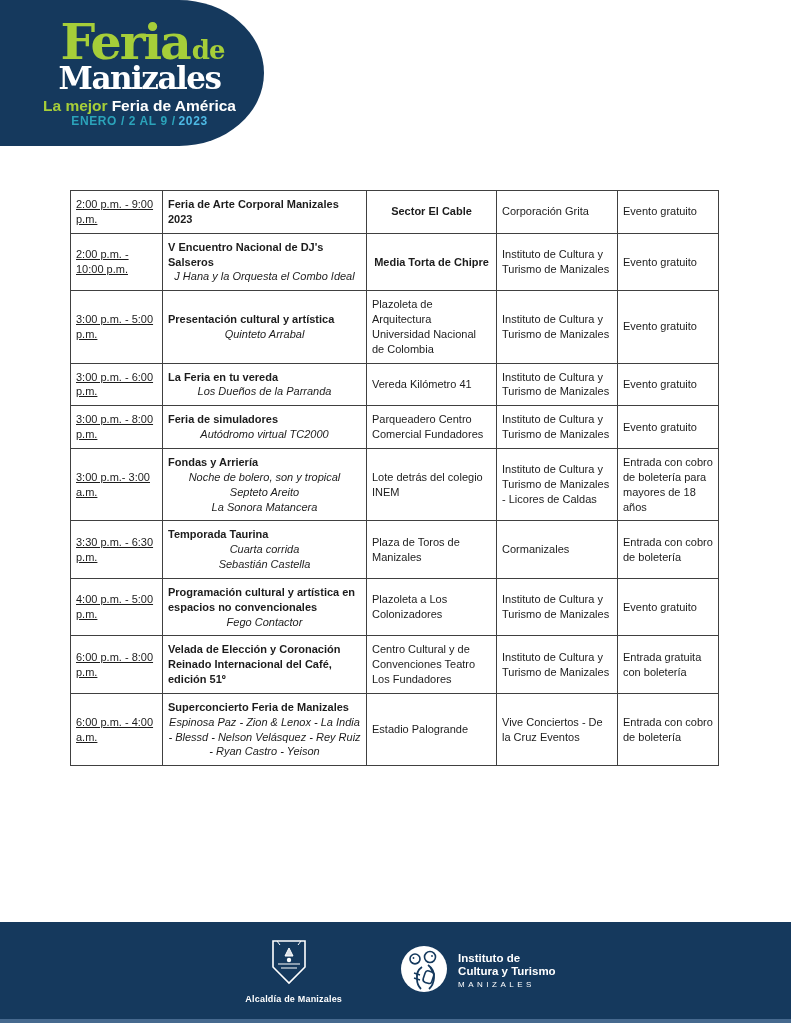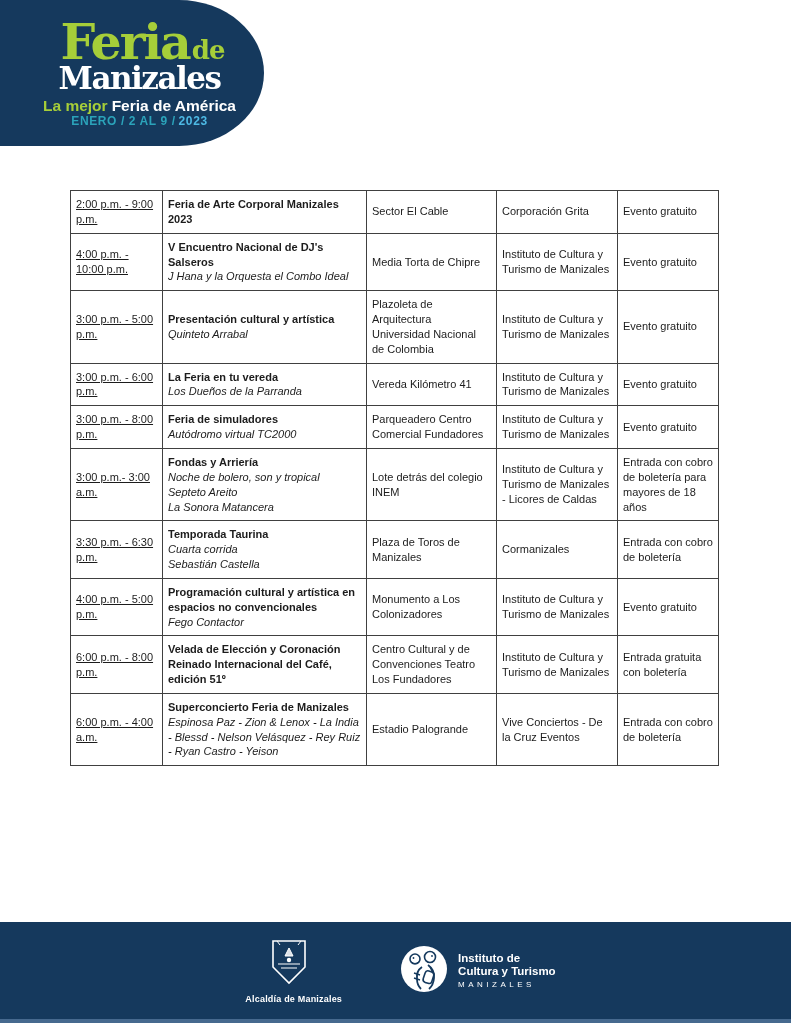--- a/index.html
+++ b/index.html
@@ -45,22 +45,22 @@
     border-collapse:collapse;table-layout:fixed;
     font-size:11px;line-height:1.35;color:var(--text);
   }
   table.schedule td{
     border:1px solid #404040;
     padding:6px 5px;vertical-align:middle;
     overflow:hidden;
   }
   td.time-cell{padding-left:6px;text-decoration:underline;}
   .event-title{font-weight:bold;}
-  .event-sub{font-style:italic;}
-  td.location-cell.center{text-align:left;}
+  .event-sub{font-style:italic;text-align:center;}
+  td.location-cell.center{text-align:center;font-weight:bold;}
 
   
   .footer{
     position:absolute;left:0;top:922px;width:791px;height:97px;
     background:var(--navy);
     display:flex;align-items:center;justify-content:center;gap:58px;color:#ffffff;
   }
   .alcaldia{display:flex;flex-direction:column;align-items:center;}
   .alcaldia-label{font-size:9px;font-weight:bold;margin-top:4px;letter-spacing:0.2px;margin-left:10px;}
   .instituto{display:flex;align-items:center;gap:10px;}
@@ -98,21 +98,21 @@
         <tr>
           <td class="time-cell">2:00 p.m. - 9:00 p.m.</td>
           <td class="event-cell">
             <div class="event-title">Feria de Arte Corporal Manizales 2023</div>
           </td>
           <td class="location-cell center">Sector El Cable</td>
           <td class="organizer-cell">Corporación Grita</td>
           <td class="admission-cell">Evento gratuito</td>
         </tr>
         <tr>
-          <td class="time-cell">4:00 p.m. - 10:00 p.m.</td>
+          <td class="time-cell">2:00 p.m. - 10:00 p.m.</td>
           <td class="event-cell">
             <div class="event-title">V Encuentro Nacional de DJ's Salseros</div>
             <div class="event-sub">J Hana y la Orquesta el Combo Ideal</div>
           </td>
           <td class="location-cell center">Media Torta de Chipre</td>
           <td class="organizer-cell">Instituto de Cultura y Turismo de Manizales</td>
           <td class="admission-cell">Evento gratuito</td>
         </tr>
         <tr>
           <td class="time-cell">3:00 p.m. - 5:00 p.m.</td>
@@ -166,21 +166,21 @@
           <td class="location-cell">Plaza de Toros de Manizales</td>
           <td class="organizer-cell">Cormanizales</td>
           <td class="admission-cell">Entrada con cobro de boletería</td>
         </tr>
         <tr>
           <td class="time-cell">4:00 p.m. - 5:00 p.m.</td>
           <td class="event-cell">
             <div class="event-title">Programación cultural y artística en espacios no convencionales</div>
             <div class="event-sub">Fego Contactor</div>
           </td>
-          <td class="location-cell">Monumento a Los Colonizadores</td>
+          <td class="location-cell">Plazoleta a Los Colonizadores</td>
           <td class="organizer-cell">Instituto de Cultura y Turismo de Manizales</td>
           <td class="admission-cell">Evento gratuito</td>
         </tr>
         <tr>
           <td class="time-cell">6:00 p.m. - 8:00 p.m.</td>
           <td class="event-cell">
             <div class="event-title">Velada de Elección y Coronación Reinado Internacional del Café, edición 51º</div>
           </td>
           <td class="location-cell">Centro Cultural y de Convenciones Teatro Los Fundadores</td>
           <td class="organizer-cell">Instituto de Cultura y Turismo de Manizales</td>

